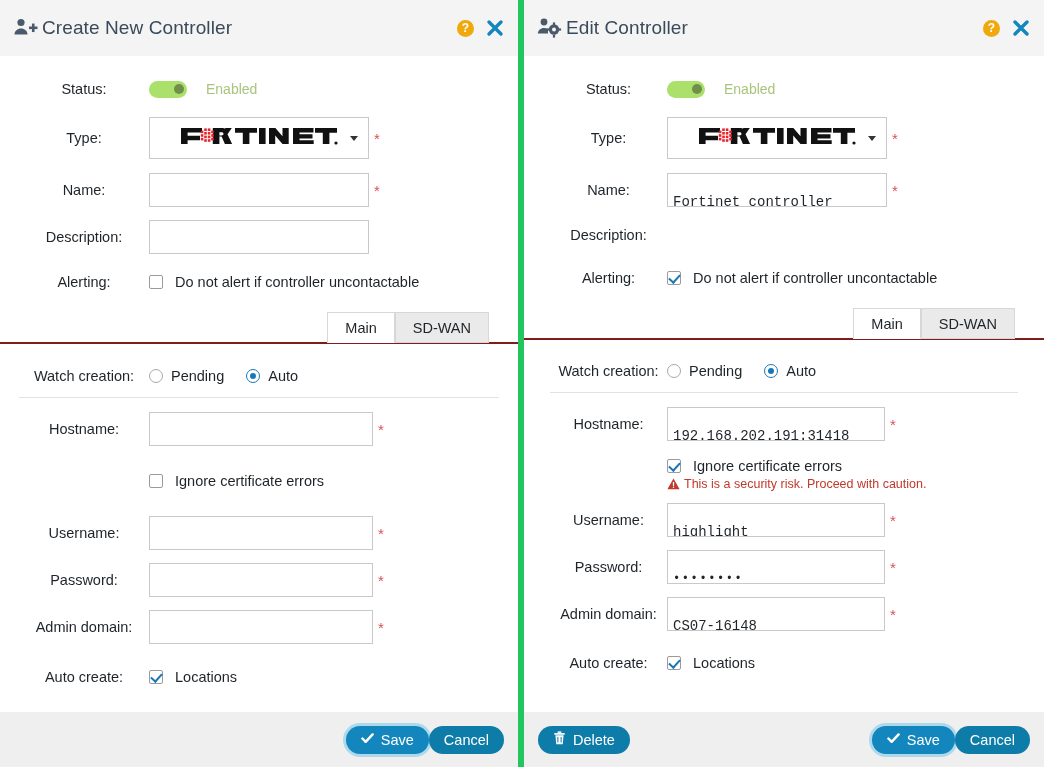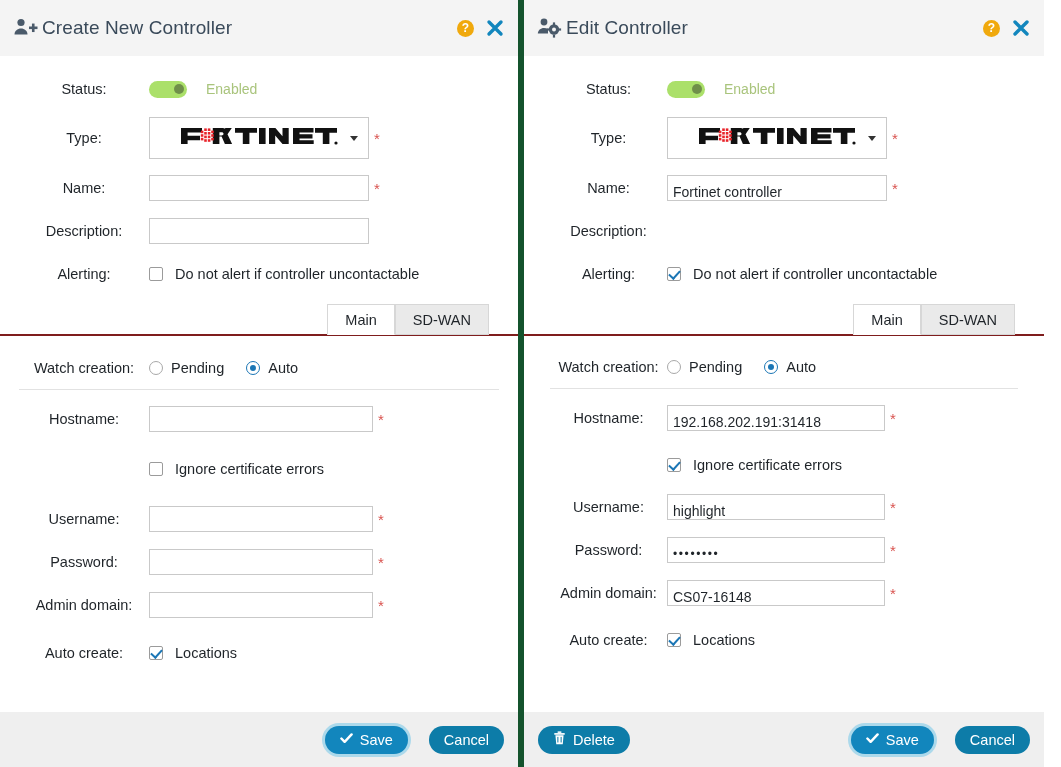--- a/index.html
+++ b/index.html
@@ -3,21 +3,21 @@
 <meta charset="utf-8">
 <style>
   * { box-sizing: border-box; }
   html, body {
     margin: 0; padding: 0;
     width: 1061px; height: 767px;
     background: #ffffff;
     font-family: "Liberation Sans", sans-serif;
     overflow: hidden;
   }
-  .stage { position: relative; width: 861px; height: 767px; background:#14532d; }
+  .stage { position: relative; width: 861px; height: 767px; background:#22c55e; }
 
   
   .panel {
     position: absolute; top: 0; height: 767px;
     background: #ffffff;
     display: flex; flex-direction: column;
   }
   #panel-left  { left: 0px;   width: 518px; }
   #panel-right { left: 524px; width: 520px; }
 
@@ -79,22 +79,22 @@
     background: #6f8f4a;
   }
   .toggle-text { font-size: 14px; color: #a9c47c; margin-left: 19px; }
 
   
   .inp {
     height: 26px;
     border: 1px solid #c9c9c9;
     background: #fff;
     font-size: 14px; color: #1f2429;
-    font-family: Liberation Sans, sans-serif;
-    padding: 4px 5px;
+    font-family: Liberation Mono, monospace;
+    padding: 16px 5px;
     line-height: 24px;
     white-space: nowrap; overflow: hidden;
   }
   .req { color: #d9534f; font-size: 15px; margin-left: 5px; line-height: 1; }
 
   
   .type-select {
     height: 42px; border: 1px solid #c9c9c9; background: #fff;
     display: flex; align-items: center; justify-content: flex-end;
     padding-right: 10px; cursor: pointer; position: relative;
@@ -170,21 +170,21 @@
     border: none; border-radius: 14px;
     font-size: 14.5px; color: #fff;
     font-family: "Liberation Sans", sans-serif;
     padding: 0 15px; height: 28px;
     display: inline-flex; align-items: center; gap: 7px;
     cursor: pointer; white-space: nowrap;
   }
   .btn-save   { background: #1286bd; box-shadow: 0 0 0 3px rgba(90,190,230,.45); }
   .btn-cancel { background: #0d7ca8; }
   .btn-delete { background: #0d7ca8; }
-  .footer-right { margin-left: auto; display: flex; align-items: flex-end; gap: 21px; }
+  .footer-right { margin-left: auto; display: flex; align-items: flex-end; gap: 0; }
 </style>
 </head>
 <body>
 
 <div class="stage">
 
   <div class="panel" id="panel-left">
 
     <div class="panel-header">
       <span class="hdr-icon">
@@ -493,20 +493,28 @@
           </div>
         </div>
 
         <div class="row" style="margin-top:17px;margin-bottom:12px">
           <div class="lbl"></div>
           <div class="fld" style="align-items:flex-start;flex-direction:column">
             <div style="display:flex;align-items:center">
               <span class="cb checked"></span>
               <span class="cb-label">Ignore certificate errors</span>
             </div>
+            <div class="warn">
+              <svg viewBox="0 0 14 13" width="13" height="12">
+                <path d="M7 0.6 L13.6 12.2 L0.4 12.2 z" fill="#c0392b"></path>
+                <rect x="6.3" y="4.2" width="1.4" height="4.3" fill="#fff"></rect>
+                <rect x="6.3" y="9.3" width="1.4" height="1.4" fill="#fff"></rect>
+              </svg>
+              <span>This is a security risk. Proceed with caution.</span>
+            </div>
           </div>
         </div>
 
         <div class="row">
           <div class="lbl">Username:</div>
           <div class="fld">
             <div class="inp" style="width:218px">highlight</div>
             <span class="req">*</span>
           </div>
         </div>

